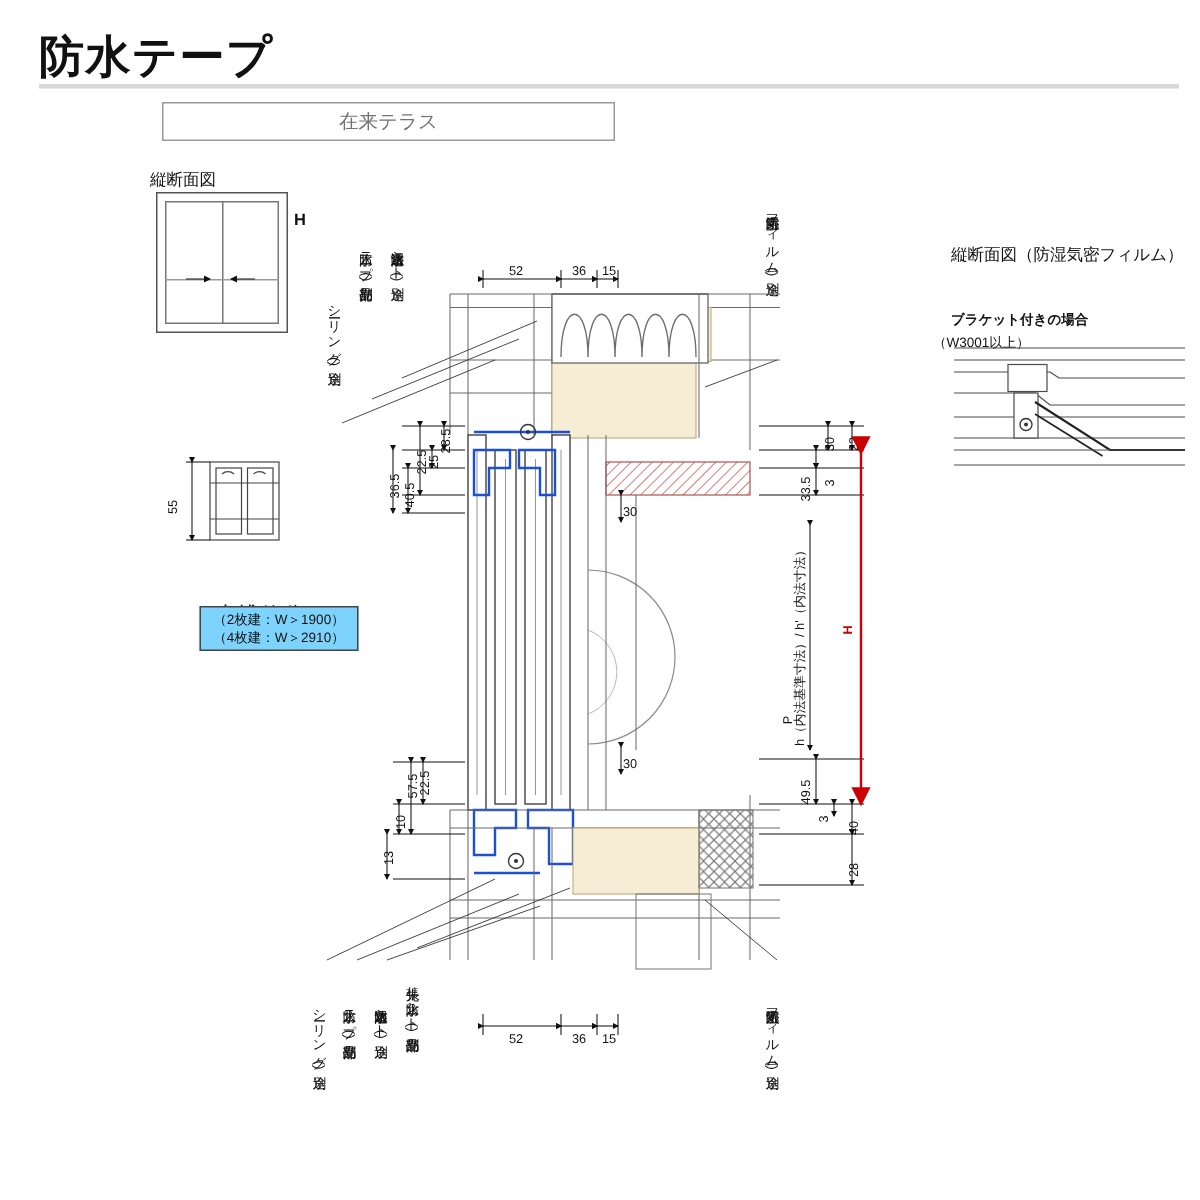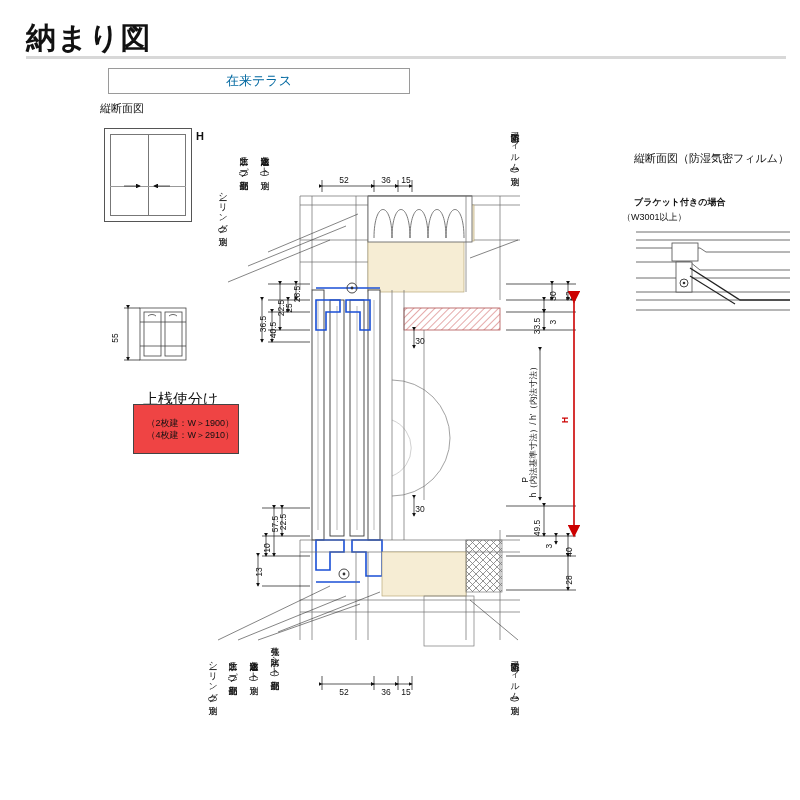--- a/index.html
+++ b/index.html
@@ -20,56 +20,56 @@
   .title-rule{
     position:absolute;left:26px;top:56px;width:760px;height:3px;
     background:#d8d8d8;
   }
 
   
   .center-box{
     position:absolute;left:108px;top:68px;width:300px;height:24px;
     border:1px solid #9a9a9a;background:#fff;
     display:flex;align-items:center;justify-content:center;
-    font-size:13px;color:#0369a1;
-  }
-
-  .lbl{position:absolute;font-size:11px;color:#111;white-space:nowrap;}
+    font-size:13px;color:#737373;
+  }
+
+  .lbl{position:absolute;font-size:11px;color:#111;white-space:nowrap;margin-top:11px;}
   .lbl.sm{font-size:9px;}
   .vert{
     writing-mode:vertical-rl;
     text-orientation:mixed;
     white-space:nowrap;
   }
 
   
   .elev{
     position:absolute;left:104px;top:128px;width:86px;height:92px;
     border:1.5px solid #555;background:#fff;
   }
   .elev .inner{position:absolute;left:5px;top:5px;right:5px;bottom:5px;border:1px solid #777;}
   .elev .mull{position:absolute;left:50%;top:5px;bottom:5px;width:1px;background:#777;}
   .elev .rail{position:absolute;left:5px;right:5px;top:62%;height:1px;background:#999;}
 
   
   .notebox{
-    position:absolute;border:1px solid #444;background:#ef4444;
-    font-size:9px;line-height:1.35;padding:12px 4px;text-align:right;
+    position:absolute;border:1px solid #444;background:#7dd3fc;
+    font-size:9px;line-height:1.35;padding:2px 4px;text-align:center;
     color:#111;
   }
 
   svg{position:absolute;left:0;top:0;width:800px;height:800px;overflow:visible;}
 
   .dimtxt{font-size:8.5px;fill:#111;font-family:"Liberation Sans",sans-serif;}
   .redtxt{fill:#cc0000;font-weight:bold;}
 </style>
 </head>
 <body>
 
-<div class="title">納まり図</div>
+<div class="title">防水テープ</div>
 <div class="title-rule"></div>
 
 <div class="center-box">
   <span>在来テラス</span>
 </div>
 
 <div class="lbl" style="left:100px;top:101px;">縦断面図</div>
 
 <div class="elev">
   <div class="inner"></div>

